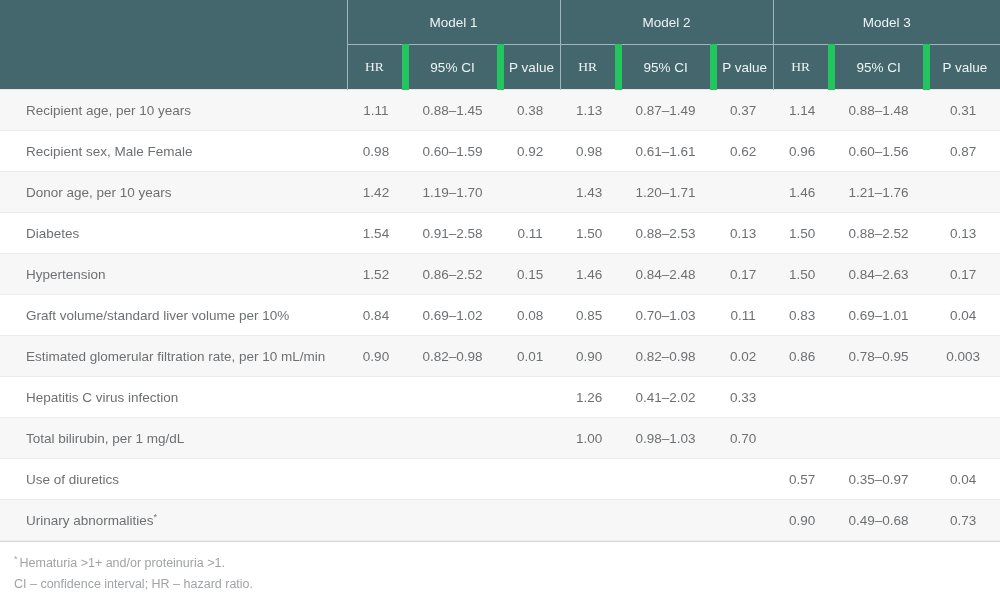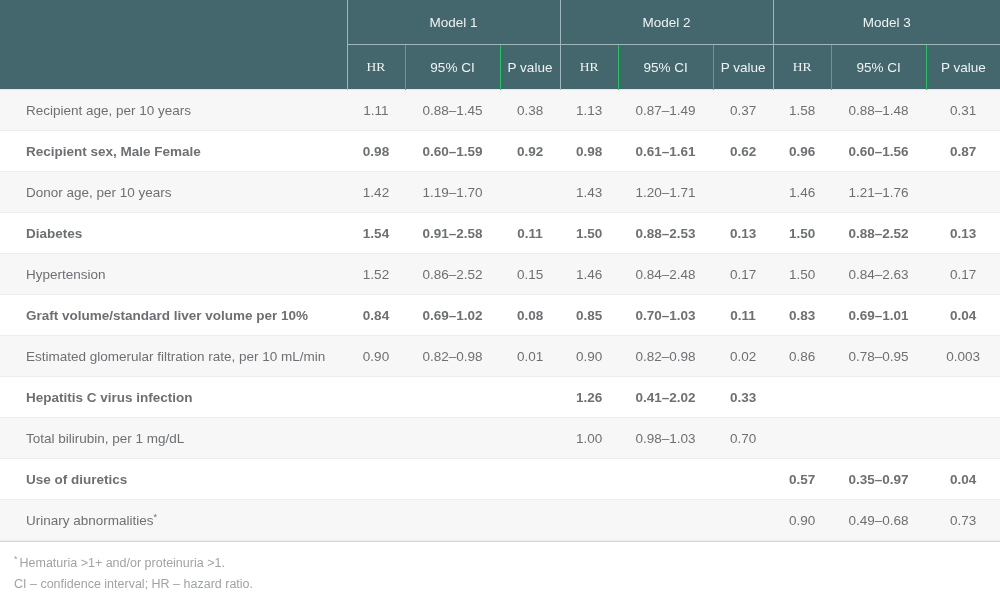--- a/index.html
+++ b/index.html
@@ -40,42 +40,41 @@
   th.th-blank {
     height: 72px;
   }
   th.model-group {
     height: 36px;
     border-left: 1px solid #9fb7bb;
     border-bottom: 1px solid #9fb7bb;
   }
   th.sub-head {
     height: 36px;
-    border-left: 1px solid #22c55e;
+    border-left: 7px solid #22c55e;
   }
   th.sub-head.first-of-group {
     border-left: 1px solid #9fb7bb;
     font-family: Liberation Serif, serif;
   }
   
   tbody td {
     height: 40px;
     padding: 0;
     color: #6d7073;
     font-size: 13.5px;
     border: 0;
     vertical-align: middle;
   }
   tbody tr.row-odd td {
     background: #f7f7f7;
     margin-left: 28px;
   }
   tbody tr.row-even td {
     background: #ffffff;
-    font-weight: bold;
   }
   tbody tr td {
     border-bottom: 1px solid #ececec;
   }
   tbody tr:first-child td {
     border-top: 1px solid #e4e4e4;
   }
   td.label-cell {
     text-align: left;
     padding-left: 26px;
@@ -153,21 +152,21 @@
 
     <tbody id="table-body">
         <tr class="row-odd">
           <td class="label-cell">Recipient age, per 10 years</td>
           <td class="num-cell">1.11</td>
           <td class="num-cell">0.88–1.45</td>
           <td class="num-cell">0.38</td>
           <td class="num-cell">1.13</td>
           <td class="num-cell">0.87–1.49</td>
           <td class="num-cell">0.37</td>
-          <td class="num-cell">1.58</td>
+          <td class="num-cell">1.14</td>
           <td class="num-cell">0.88–1.48</td>
           <td class="num-cell">0.31</td>
         </tr>
         <tr class="row-even">
           <td class="label-cell">Recipient sex, Male Female</td>
           <td class="num-cell">0.98</td>
           <td class="num-cell">0.60–1.59</td>
           <td class="num-cell">0.92</td>
           <td class="num-cell">0.98</td>
           <td class="num-cell">0.61–1.61</td>

